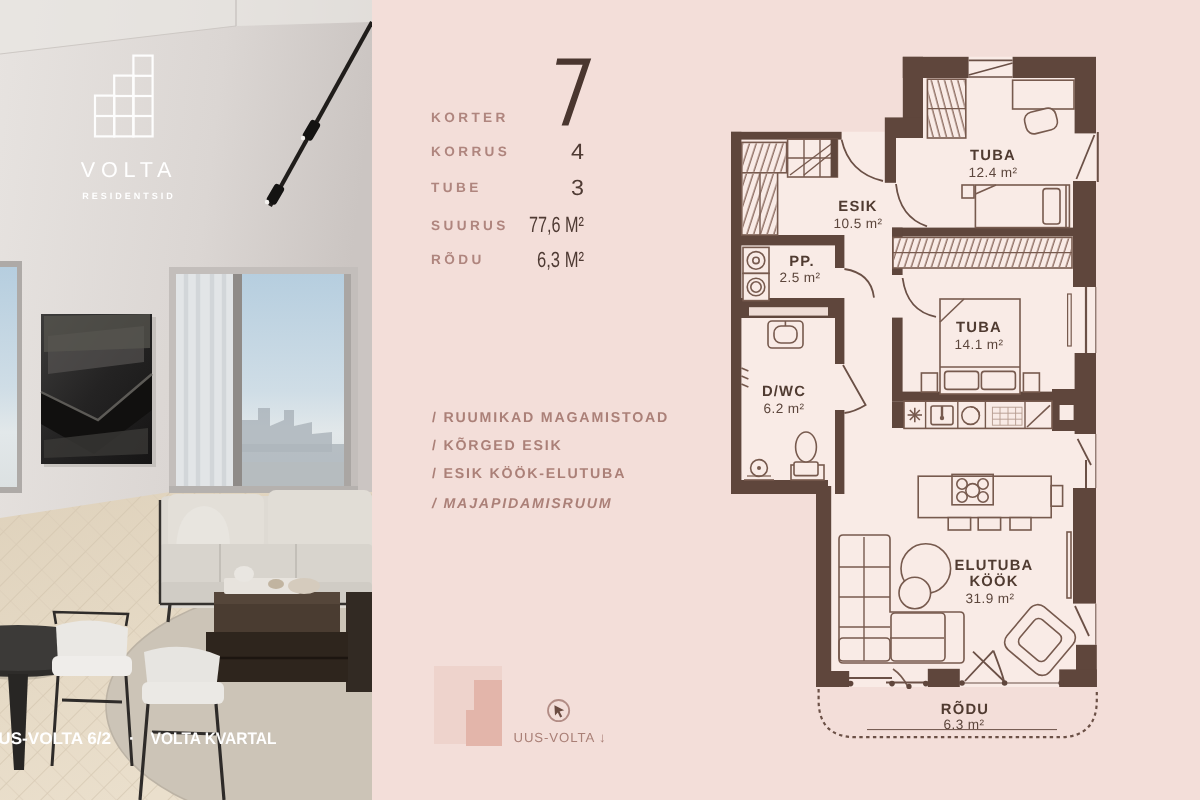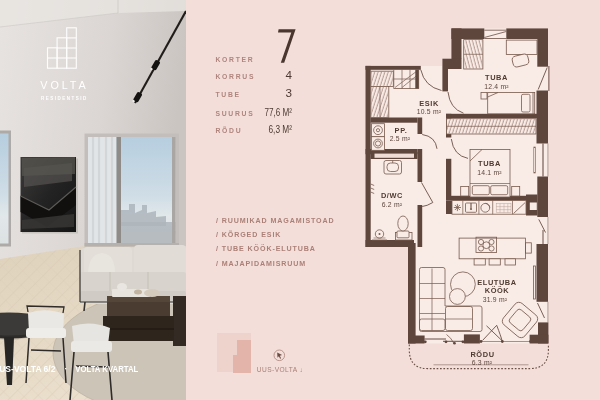--- a/index.html
+++ b/index.html
@@ -1,20 +1,20 @@
 <!DOCTYPE html>
 <html><head>
 <meta charset="utf-8">
 <style>
   html,body{margin:0;padding:0;}
   body{width:600px;height:400px;overflow:hidden;background:#f3ded9;font-family:"Liberation Sans",sans-serif;}
   .stage{position:relative;width:600px;height:400px;background:#f3ded9;}
   .abs{position:absolute;}
   .lbl{color:#af857e;font-size:6.8px;font-weight:bold;letter-spacing:1.7px;}
-  .feat{color:#ab8078;font-size:7.1px;font-weight:bold;letter-spacing:0.9px;margin-top:12px;}
+  .feat{color:#ab8078;font-size:7.1px;font-weight:bold;letter-spacing:0.9px;}
 </style>
 </head>
 <body>
 <div class="stage">
 
   <svg class="abs" style="left:0;top:0" width="186" height="400" viewBox="0 0 186 400">
     <defs>
       <linearGradient id="wallg" x1="0" y1="0" x2="1" y2="0.18">
         <stop offset="0" stop-color="#e7e3e0"></stop>
         <stop offset="0.6" stop-color="#dbd6d3"></stop>
@@ -175,23 +175,23 @@
       <text x="37" y="37.4" textLength="6.5" lengthAdjust="spacingAndGlyphs">3</text>
       <text x="37" y="56" textLength="27.5" lengthAdjust="spacingAndGlyphs">77,6 M²</text>
       <text x="37" y="73.4" textLength="23.5" lengthAdjust="spacingAndGlyphs">6,3 M²</text>
     </g>
   </svg>
 
   <div class="abs feat" style="left:216px;top:205px;">/ RUUMIKAD MAGAMISTOAD</div>
 
   <div class="abs feat" style="left:216px;top:219px;">/ KÕRGED ESIK</div>
 
-  <div class="abs feat" style="left:216px;top:233px;">/ TUBE KÖÖK-ELUTUBA</div>
-
-  <div class="abs feat" style="left:216px;top:247.5px;">/ MAJAPIDAMISRUUM</div>
+  <div class="abs feat" style="left:216px;top:233px;">/ ESIK KÖÖK-ELUTUBA</div>
+
+  <div class="abs feat" style="left:216px;top:247.5px;font-style:italic;">/ MAJAPIDAMISRUUM</div>
 
   <div class="abs" style="left:217px;top:333px;width:34px;height:39px;background:#eed3cc;"></div>
   <div class="abs" style="left:237px;top:340px;width:14px;height:33px;background:#e3b5aa;"></div>
   <div class="abs" style="left:233px;top:355px;width:18px;height:18px;background:#e3b5aa;"></div>
 
   <svg class="abs" style="left:273px;top:348.5px" width="14" height="14" viewBox="0 0 14 14">
     <circle cx="6.3" cy="6.3" r="5.3" fill="none" stroke="#b28c85" stroke-width="0.9"></circle>
     <path d="M4.2,3.6 L9.1,6.1 L6.8,6.7 L8.1,9.2 L7.1,9.7 L5.9,7.2 L4.5,8.7 Z" fill="#6b4c42"></path>
   </svg>
 

